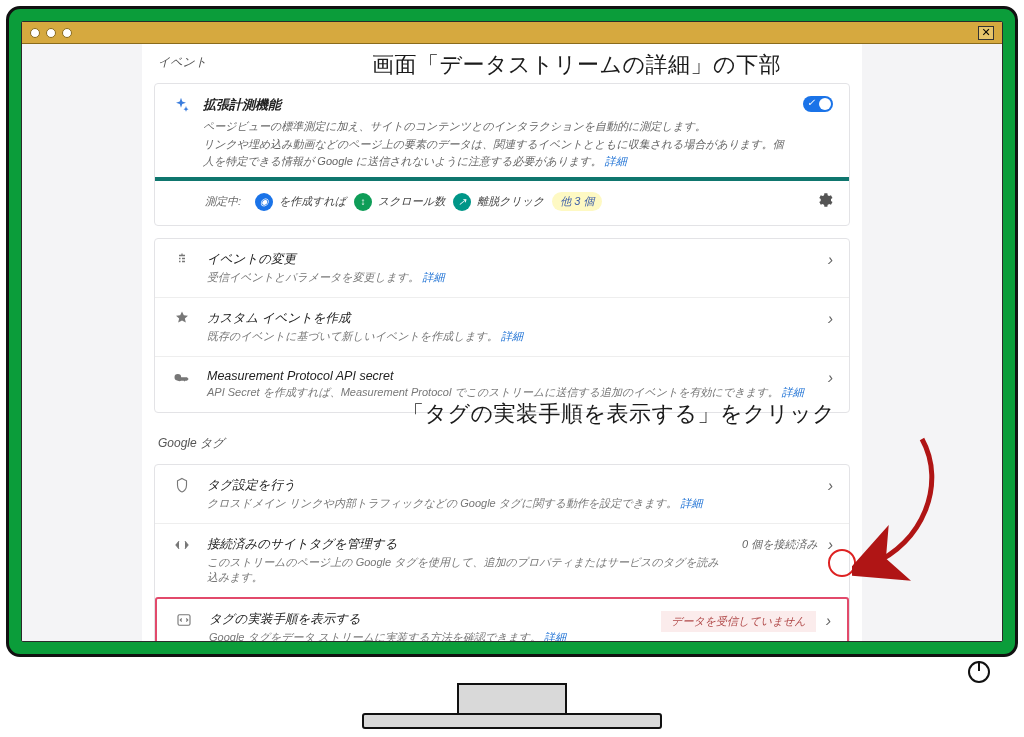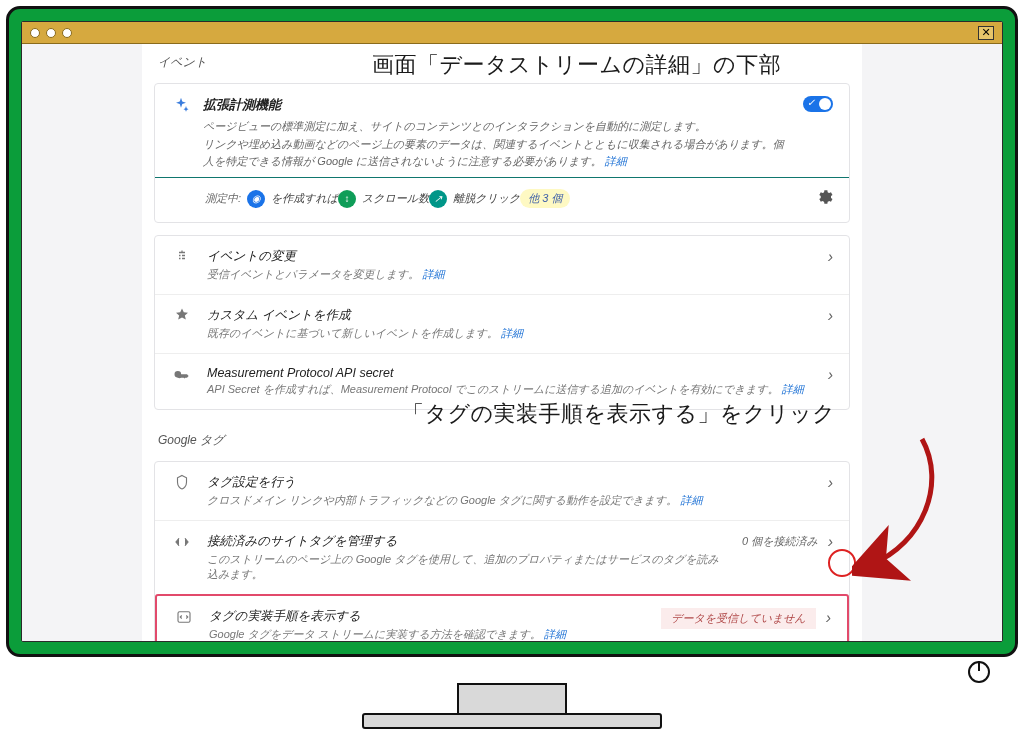--- a/index.html
+++ b/index.html
@@ -39,41 +39,41 @@
   }
   .section-label {
     font-size: 12px; color: #555; padding: 10px 16px 6px;
   }
   .card {
     border: 1px solid #e3e3e6; border-radius: 4px; margin: 6px 12px 12px;
     background: #fff;
   }
   .card-header {
     display: flex; align-items: flex-start; padding: 12px 16px 6px;
-    gap: 12px; border-bottom: 1px solid #0f766e;
+    gap: 12px; border-bottom: 4px solid #0f766e;
   }
   .sparkle-icon {
     width: 20px; height: 20px; flex: 0 0 20px; display:flex; align-items:center; justify-content:center;
     color: #3b7ddd;
   }
   .card-header-main { flex: 1; }
   .card-title { font-size: 13px; color: #222; font-weight: 600; margin-bottom: 4px; }
   .card-desc { font-size: 11px; color: #666; line-height: 1.6; }
   .link { color: #1a6fd4; cursor: pointer; }
   .toggle {
     width: 30px; height: 16px; background: #1a73e8; border-radius: 10px; position: relative;
   }
   .toggle::after {
     content: ""; position: absolute; right: 2px; top: 2px; width: 12px; height: 12px;
     background: #fff; border-radius: 50%;
   }
   .toggle .check { position:absolute; left:4px; top:1px; color:#fff; font-size:10px; }
 
   .measuring-row {
-    display: flex; align-items: center; padding: 10px 16px 12px 50px; gap: 0; flex-wrap: wrap;
+    display: flex; align-items: center; padding: 10px 16px 12px 50px; gap: 8px; flex-wrap: wrap;
   }
   .measuring-label { font-size: 11px; color: #666; margin-right: 6px; }
   .chip {
     display: inline-flex; align-items: center; gap: 6px; font-size: 11px; color: #444;
   }
   .chip .badge {
     width: 18px; height: 18px; border-radius: 50%; display:flex; align-items:center; justify-content:center; color:#fff; font-size:10px;
   }
   .b-blue { background:#1a73e8; }
   .b-green { background:#0f9d58; }

